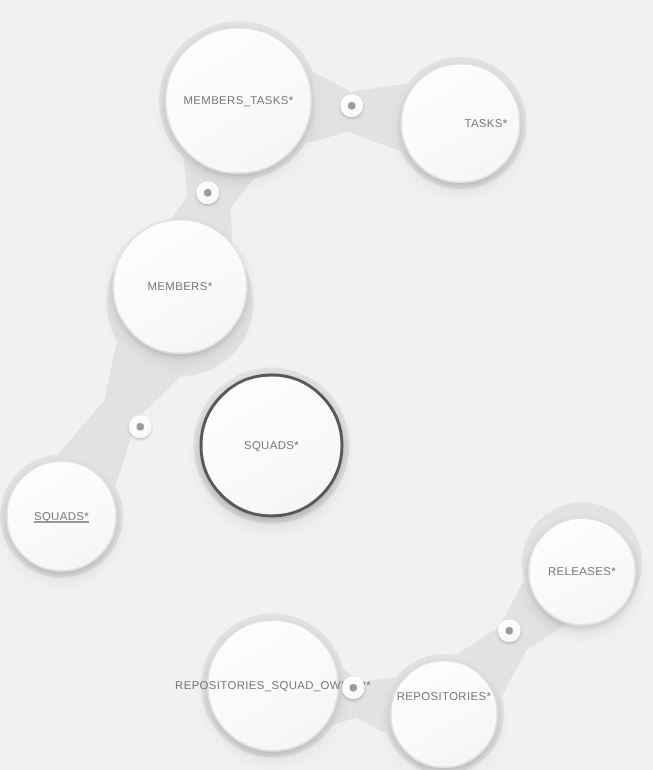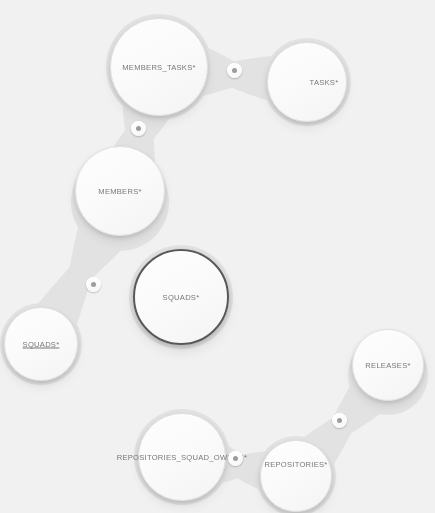--- a/index.html
+++ b/index.html
@@ -106,21 +106,21 @@
       </div>
       <div class="node" style="left: 75px; top: 146px; width: 90px; height: 90px;">
         <span class="node-label" style="transform: translate(calc(-50% + 0px), calc(-50% + 0px));">MEMBERS*</span>
       </div>
       <div class="node selected" style="left: 133px; top: 249px; width: 96px; height: 96px;">
         <span class="node-label" style="transform: translate(calc(-50% + 0px), calc(-50% + 0px));">SQUADS*</span>
       </div>
       <div class="node" style="left: 4px; top: 307px; width: 74px; height: 74px;">
         <span class="node-label" style="transform: translate(calc(-50% + 0px), calc(-50% + 0px)); text-decoration: underline;">SQUADS*</span>
       </div>
-      <div class="node" style="left: 352px; top: 329px; width: 72px; height: 72px;">
+      <div class="node" style="left: 352px; top: 345px; width: 72px; height: 72px;">
         <span class="node-label" style="transform: translate(calc(-50% + 0px), calc(-50% + 0px));">RELEASES*</span>
       </div>
       <div class="node" style="left: 138px; top: 413px; width: 88px; height: 88px;">
         <span class="node-label" style="transform: translate(calc(-50% + 0px), calc(-50% + 0px));">REPOSITORIES_SQUAD_OWNER*</span>
       </div>
       <div class="node" style="left: 260px; top: 440px; width: 72px; height: 72px;">
         <span class="node-label" style="transform: translate(calc(-50% + 0px), calc(-50% - 12px));">REPOSITORIES*</span>
       </div>
     </div>
   <div id="handle-layer">

